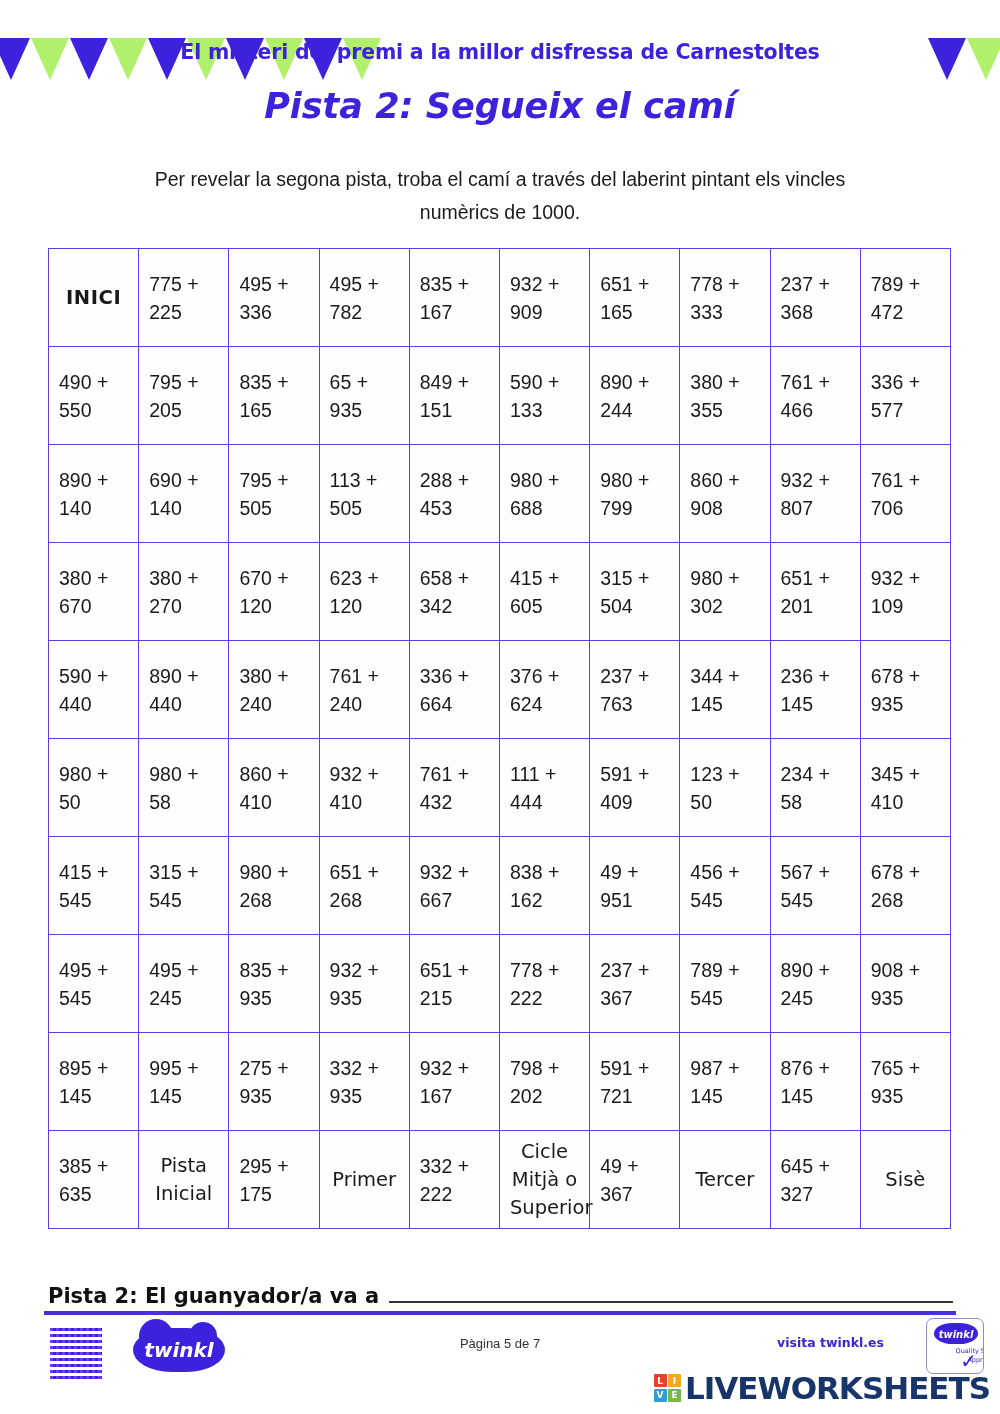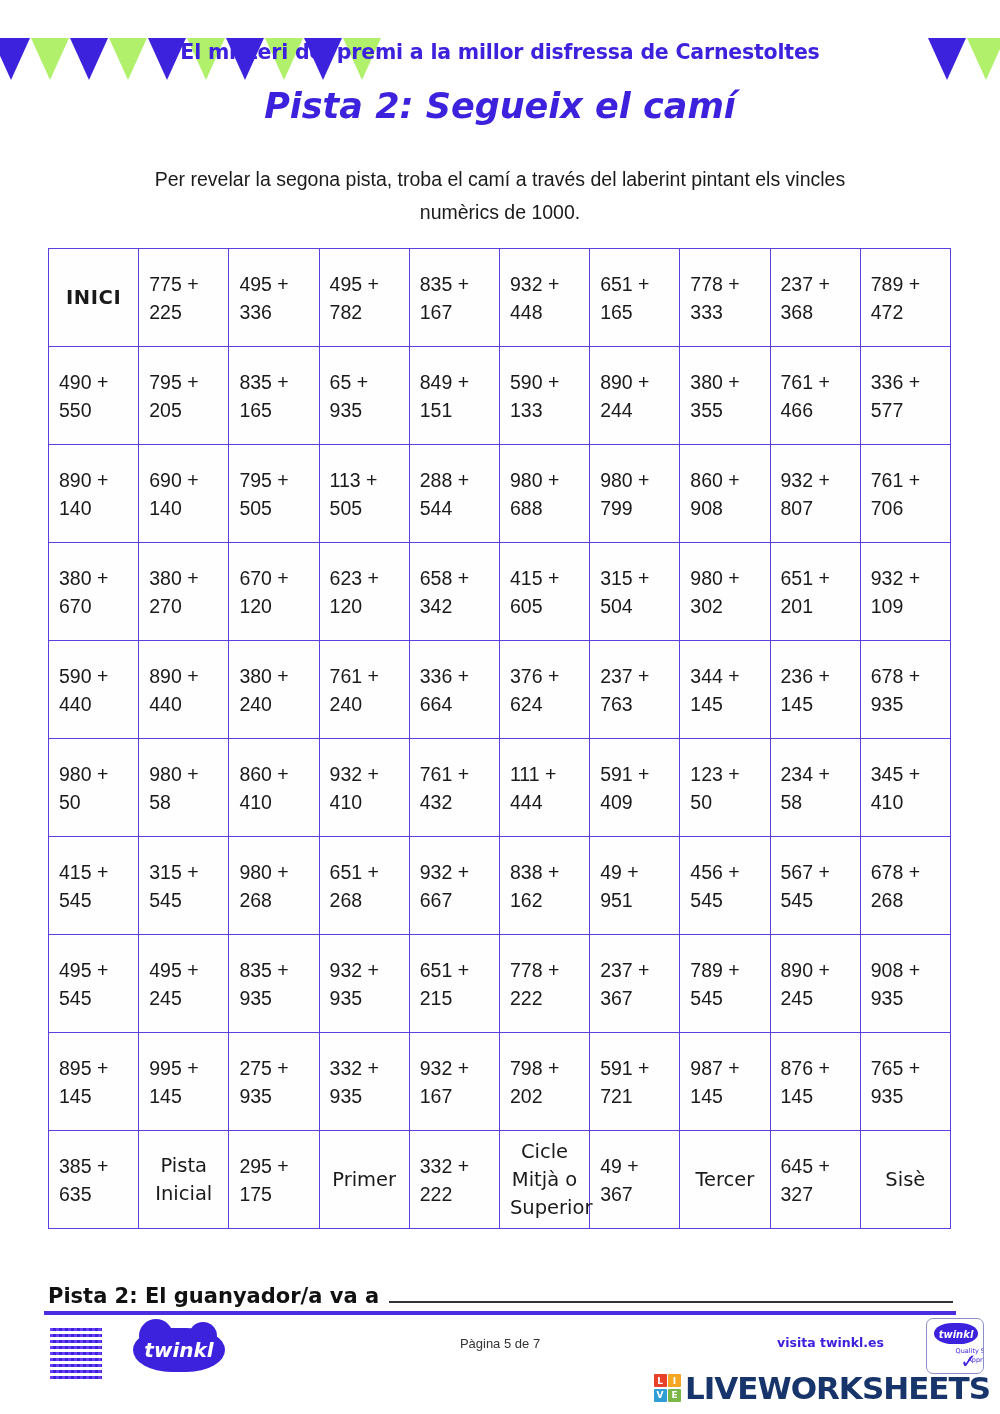--- a/index.html
+++ b/index.html
@@ -311,21 +311,21 @@
             <td class="cell-sum">
               <span class="a">495 +</span>
               <span class="b">782</span>
             </td>
             <td class="cell-sum">
               <span class="a">835 +</span>
               <span class="b">167</span>
             </td>
             <td class="cell-sum">
               <span class="a">932 +</span>
-              <span class="b">448</span>
+              <span class="b">909</span>
             </td>
             <td class="cell-sum">
               <span class="a">651 +</span>
               <span class="b">165</span>
             </td>
             <td class="cell-sum">
               <span class="a">778 +</span>
               <span class="b">333</span>
             </td>
             <td class="cell-sum">
@@ -391,21 +391,21 @@
             <td class="cell-sum">
               <span class="a">795 +</span>
               <span class="b">505</span>
             </td>
             <td class="cell-sum">
               <span class="a">113 +</span>
               <span class="b">505</span>
             </td>
             <td class="cell-sum">
               <span class="a">288 +</span>
-              <span class="b">544</span>
+              <span class="b">453</span>
             </td>
             <td class="cell-sum">
               <span class="a">980 +</span>
               <span class="b">688</span>
             </td>
             <td class="cell-sum">
               <span class="a">980 +</span>
               <span class="b">799</span>
             </td>
             <td class="cell-sum">

